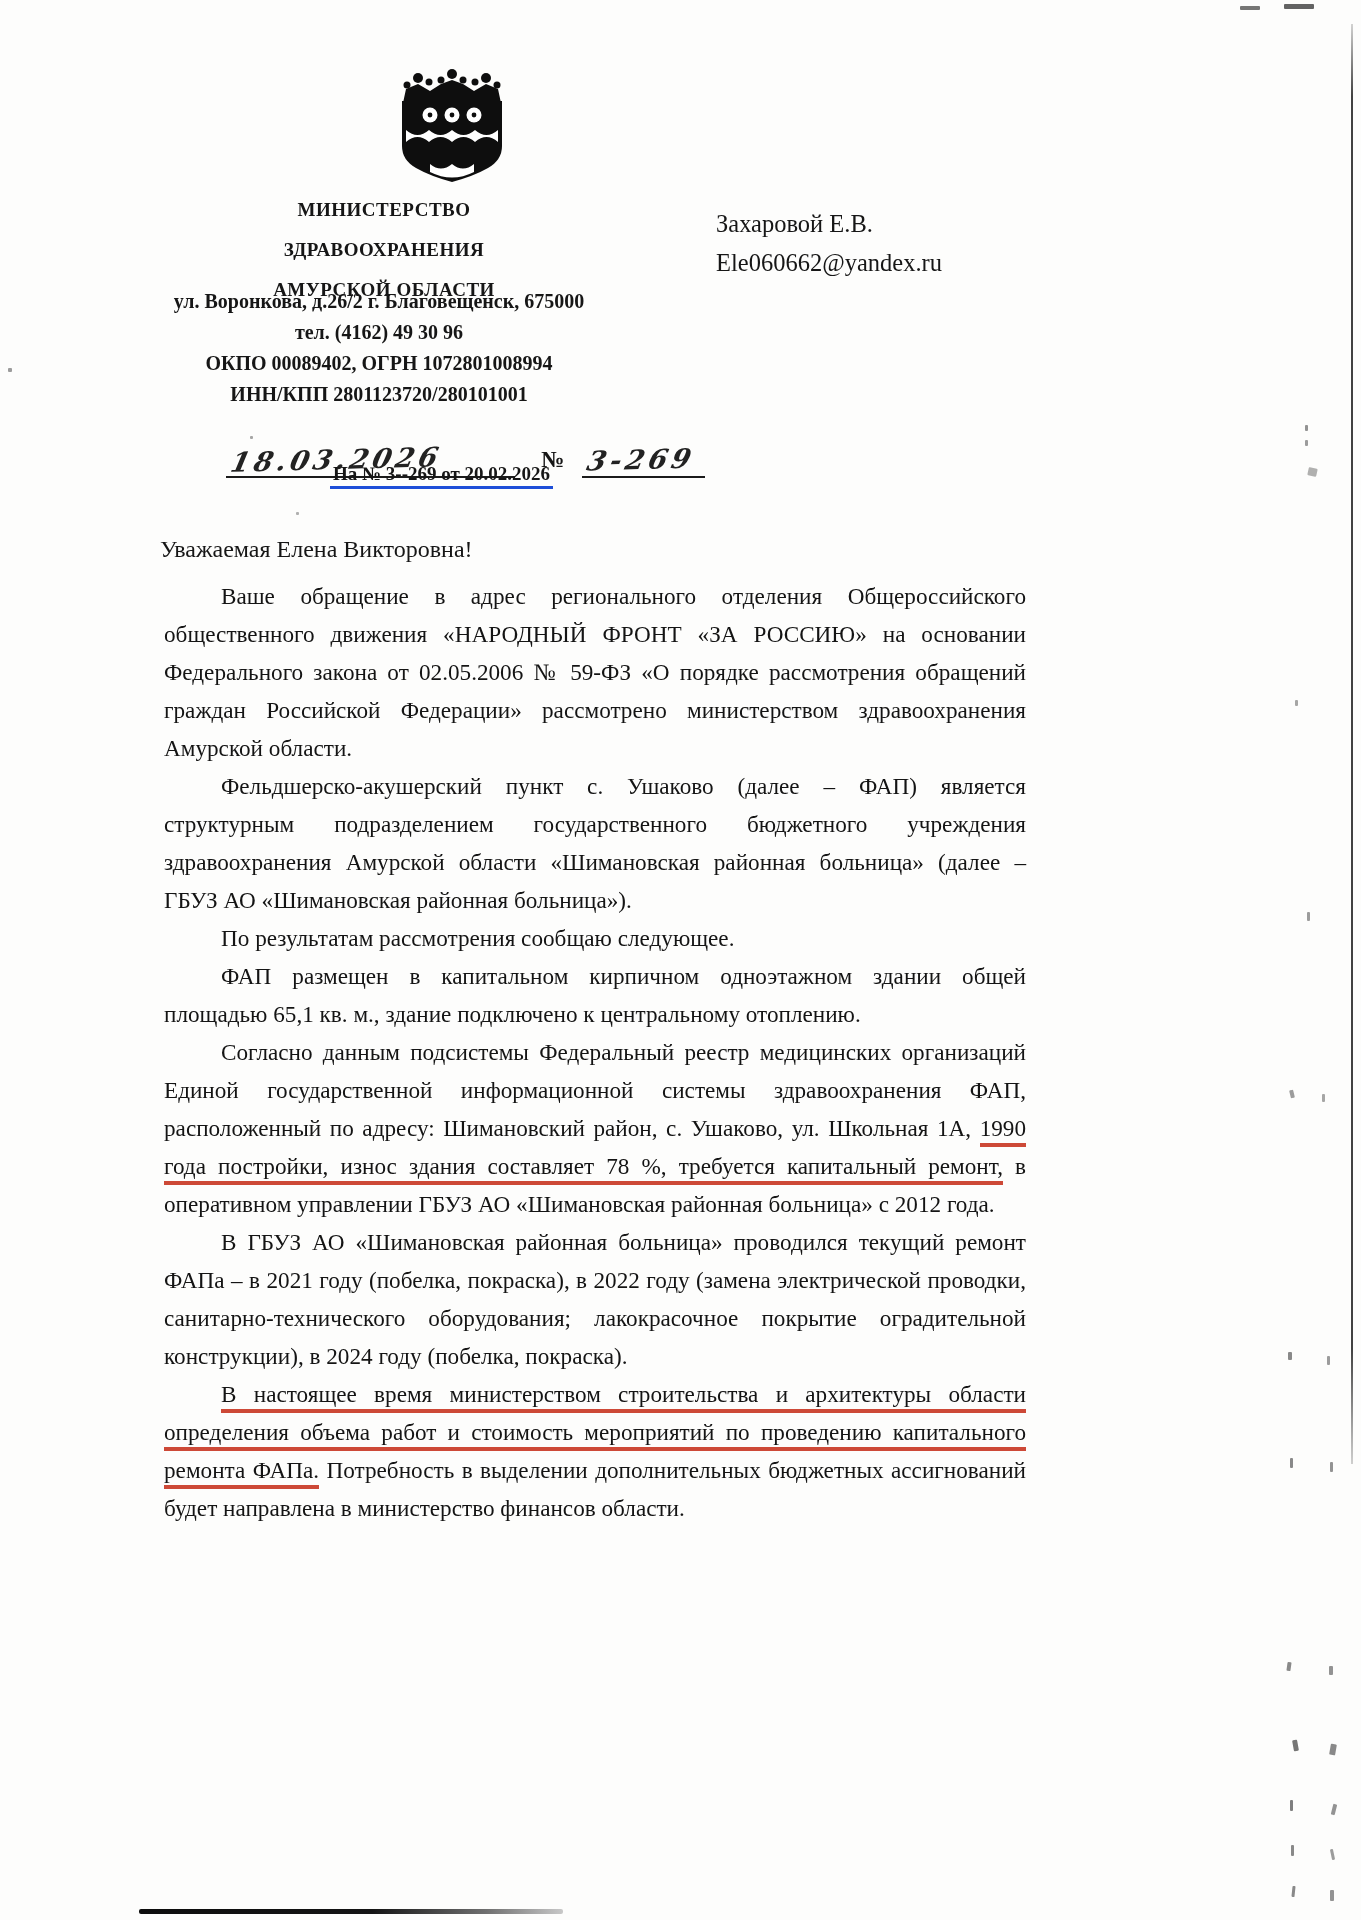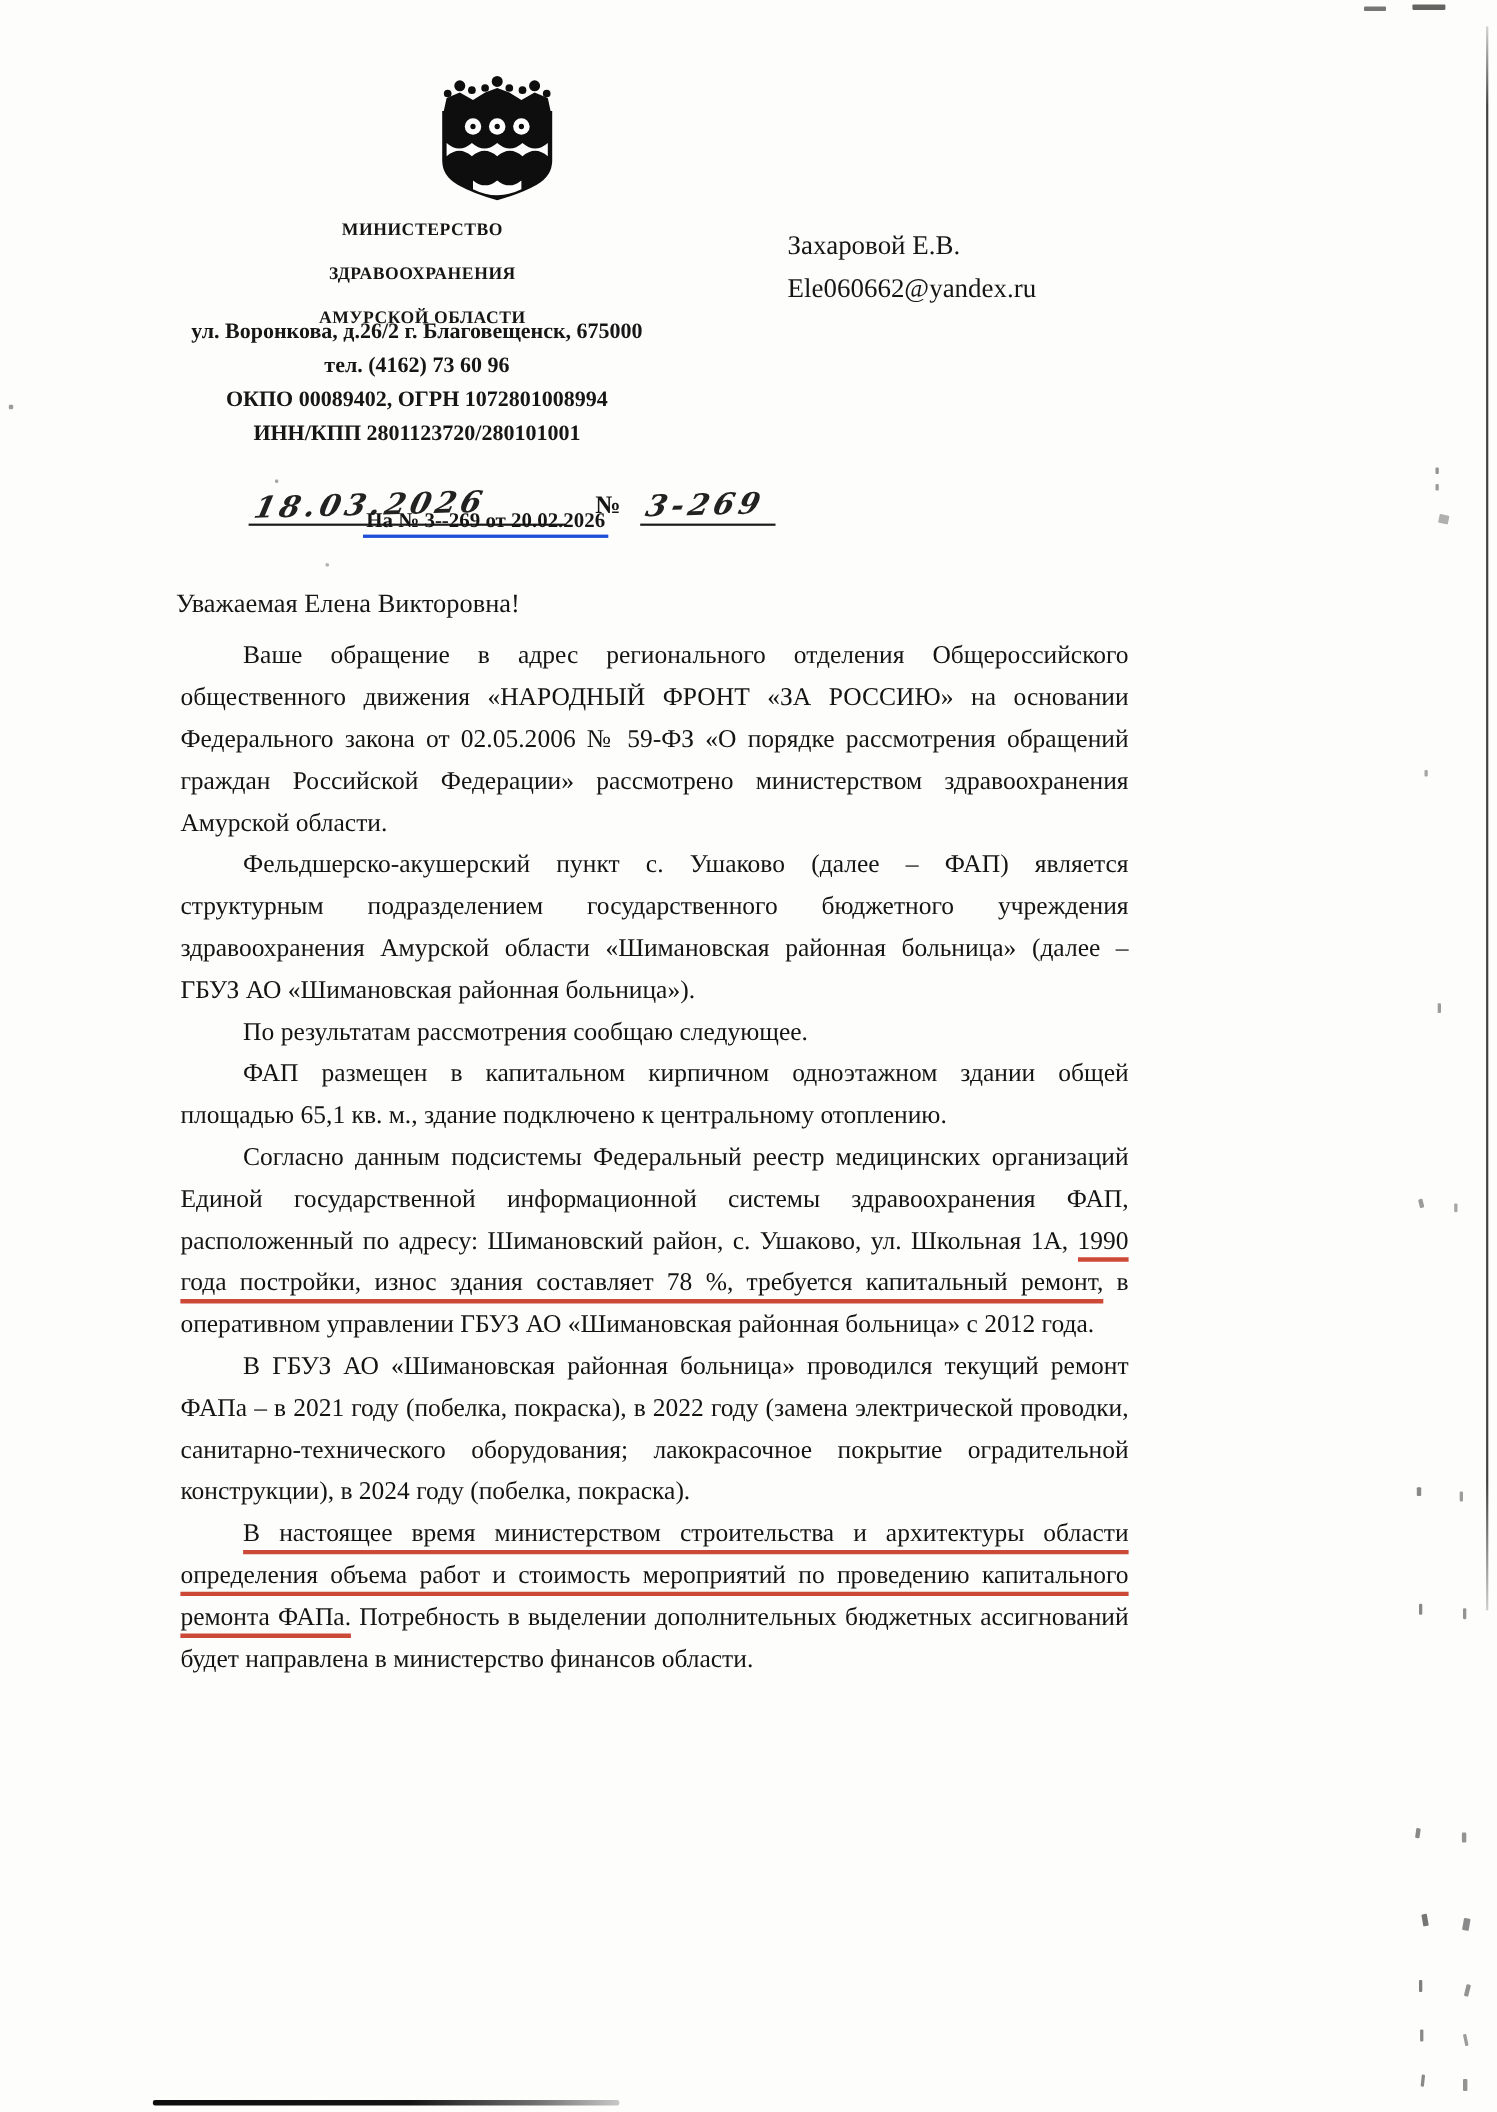--- a/index.html
+++ b/index.html
@@ -5,21 +5,21 @@
   html,body{margin:0;padding:0;background:#9a9a9a;}
   .page{
     position:relative;width:1361px;height:1920px;margin:0 auto;
     background:#fdfdfc;overflow:hidden;
     font-family:"Liberation Serif",serif;color:#161616;
   }
   
   .emblem{position:absolute;left:394px;top:68px;width:116px;height:118px;}
   .ministry{
     position:absolute;left:128px;top:190px;width:512px;text-align:center;
-    font-weight:700;font-size:16px;line-height:40px;letter-spacing:.5px;
+    font-weight:700;font-size:19px;line-height:40px;letter-spacing:.5px;
   }
   .contacts{
     position:absolute;left:118px;top:286px;width:522px;text-align:center;
     font-weight:700;font-size:20px;line-height:31px;
   }
   .ref-line{position:absolute;left:226px;top:444px;white-space:nowrap;font-size:23px;}
   .hw-wrap{display:inline-block;border-bottom:2.5px solid #1b1b1b;padding:0 10px 1px 6px;}
   .hw-wrap.date{padding-right:74px;}
   .hw{
     display:inline-block;font-family:"DejaVu Serif",serif;font-style:italic;font-weight:700;
@@ -85,21 +85,21 @@
   </div>
 
   <div class="ministry">
     <div>МИНИСТЕРСТВО</div>
     <div>ЗДРАВООХРАНЕНИЯ</div>
     <div>АМУРСКОЙ ОБЛАСТИ</div>
   </div>
 
   <div class="contacts">
     <div>ул. Воронкова, д.26/2 г. Благовещенск, 675000</div>
-    <div>тел. (4162) 73 60 96</div>
+    <div>тел. (4162) 49 30 96</div>
     <div>ОКПО 00089402, ОГРН 1072801008994</div>
     <div>ИНН/КПП 2801123720/280101001</div>
   </div>
 
   <div class="ref-line">
     <span class="hw-wrap date"><span class="hw">18.03.2026</span></span><span class="no-sign">№</span><span class="hw-wrap"><span class="hw">3-269</span></span>
   </div>
   <div class="reply-ref">На № 3--269 от 20.02.2026</div>
 
   <div class="recipient">

